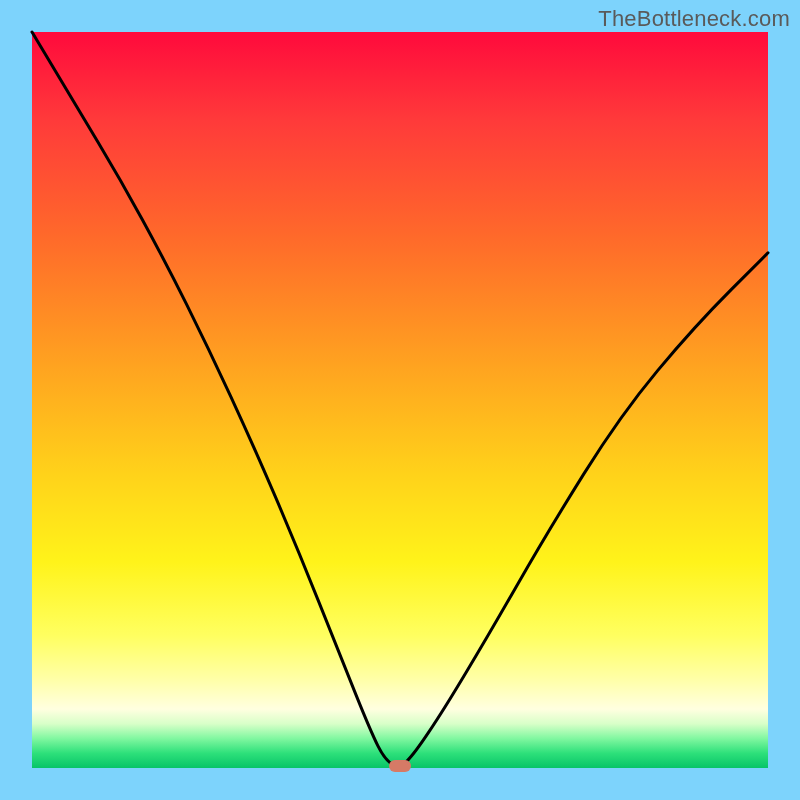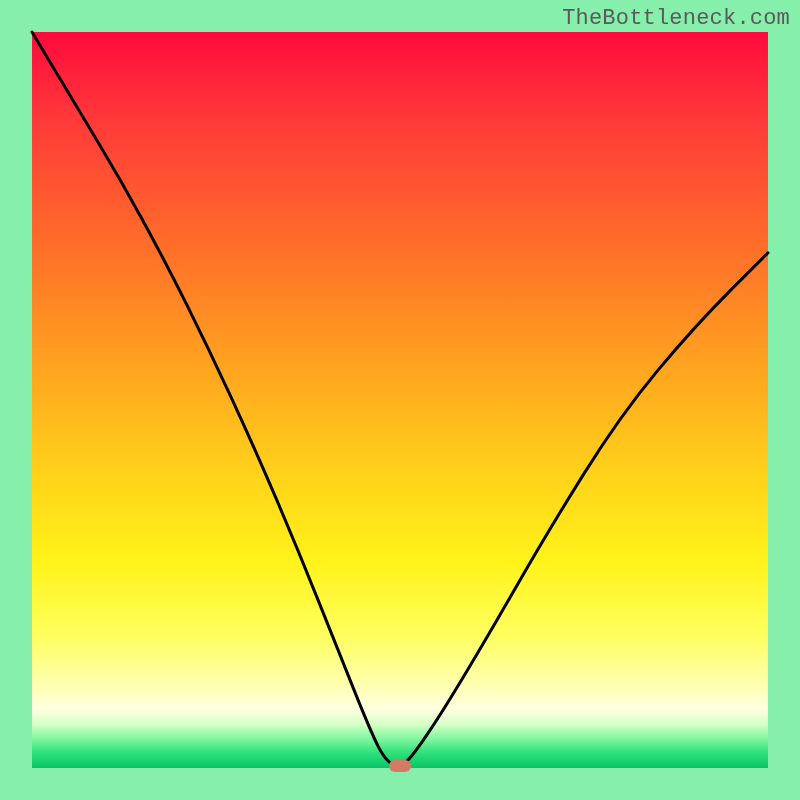--- a/index.html
+++ b/index.html
@@ -7,22 +7,21 @@
     padding: 0;
     width: 800px;
     height: 800px;
     background: #000;
     font-family: Arial, Helvetica, sans-serif;
   }
   .container {
     position: relative;
     width: 800px;
     height: 800px;
-    background: #86efac;
-    font-family: Liberation Mono, monospace;
+    background: #7dd3fc;
   }
   .plot-area {
     position: absolute;
     left: 32px;
     top: 32px;
     width: 736px;
     height: 736px;
     background: linear-gradient(to bottom,
       #ff0a3c 0%,
       #ff3a3a 12%,

